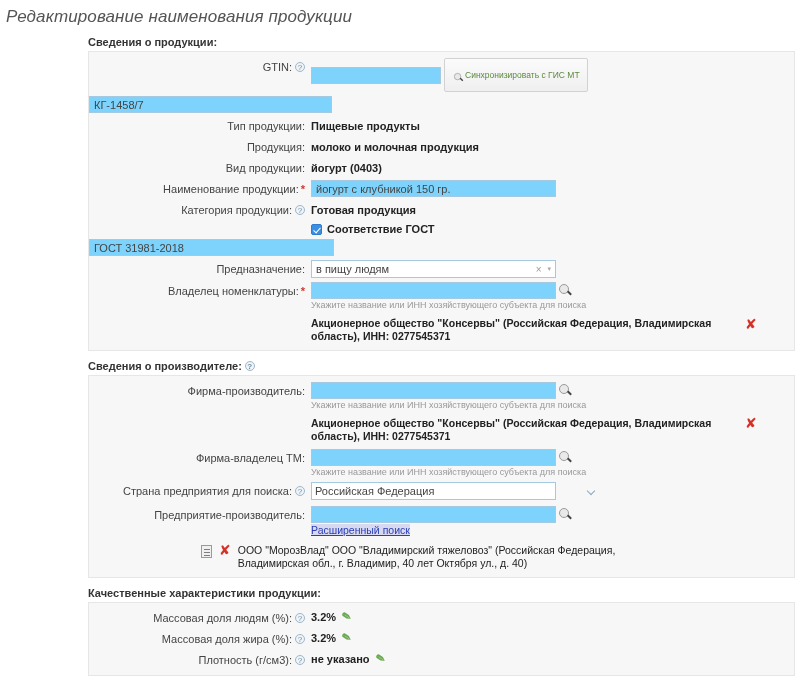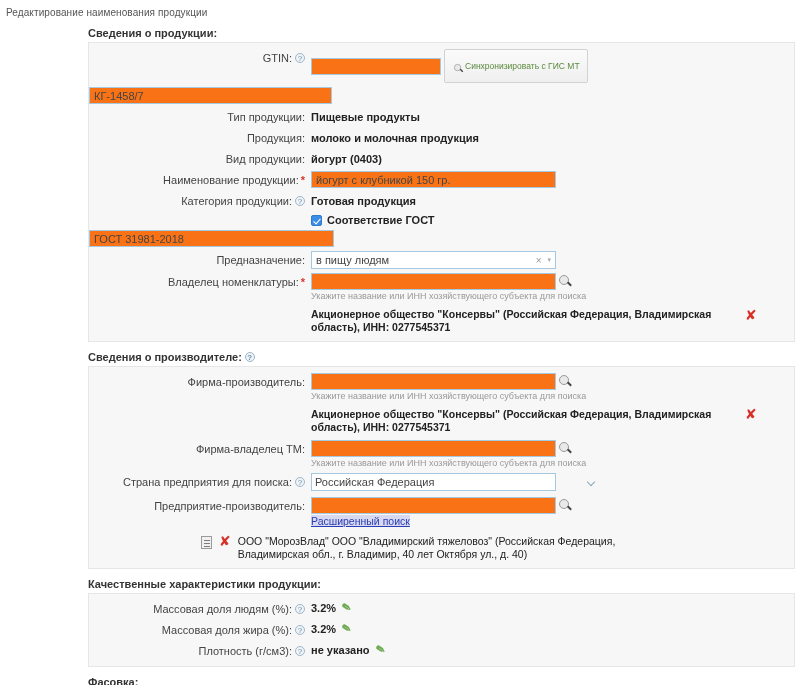--- a/index.html
+++ b/index.html
@@ -5,24 +5,25 @@
   * { box-sizing: border-box; }
   html, body {
     margin: 0; padding: 0;
     width: 800px; height: 685px;
     background: #ffffff;
     font-family: "Liberation Sans", sans-serif;
     color: #333333;
     overflow: hidden;
   }
   .page-title {
-    font-size: 10px;
+    font-size: 17px;
     color: #555555;
     padding: 7px 4px 0 6px;
     letter-spacing: .1px;
+    font-style: italic;
   }
   .form-area { padding: 0 0 0 0; }
 
   .section { margin: 0 0 0 0; }
   .section-title {
     font-size: 11px;
     font-weight: bold;
     color: #333333;
     margin: 9px 0 3px 88px;
   }
@@ -59,21 +60,21 @@
     line-height: 9px;
     text-align: center;
     margin-left: 3px;
     vertical-align: 1px;
     background: #eef4f8;
   }
 
   input.txt, .fauxinput {
     height: 17px;
     border: 1px solid #a5c9e0;
-    background: #f97316;
+    background: #7dd3fc;
     font-family: "Liberation Sans", sans-serif;
     font-size: 11px;
     color: #444444;
     padding: 1px 4px;
     outline: none;
     display: block;
   }
   input.txt::placeholder { color: #888888; }
   .w245 { width: 245px; }
   .w243 { width: 243px; }

